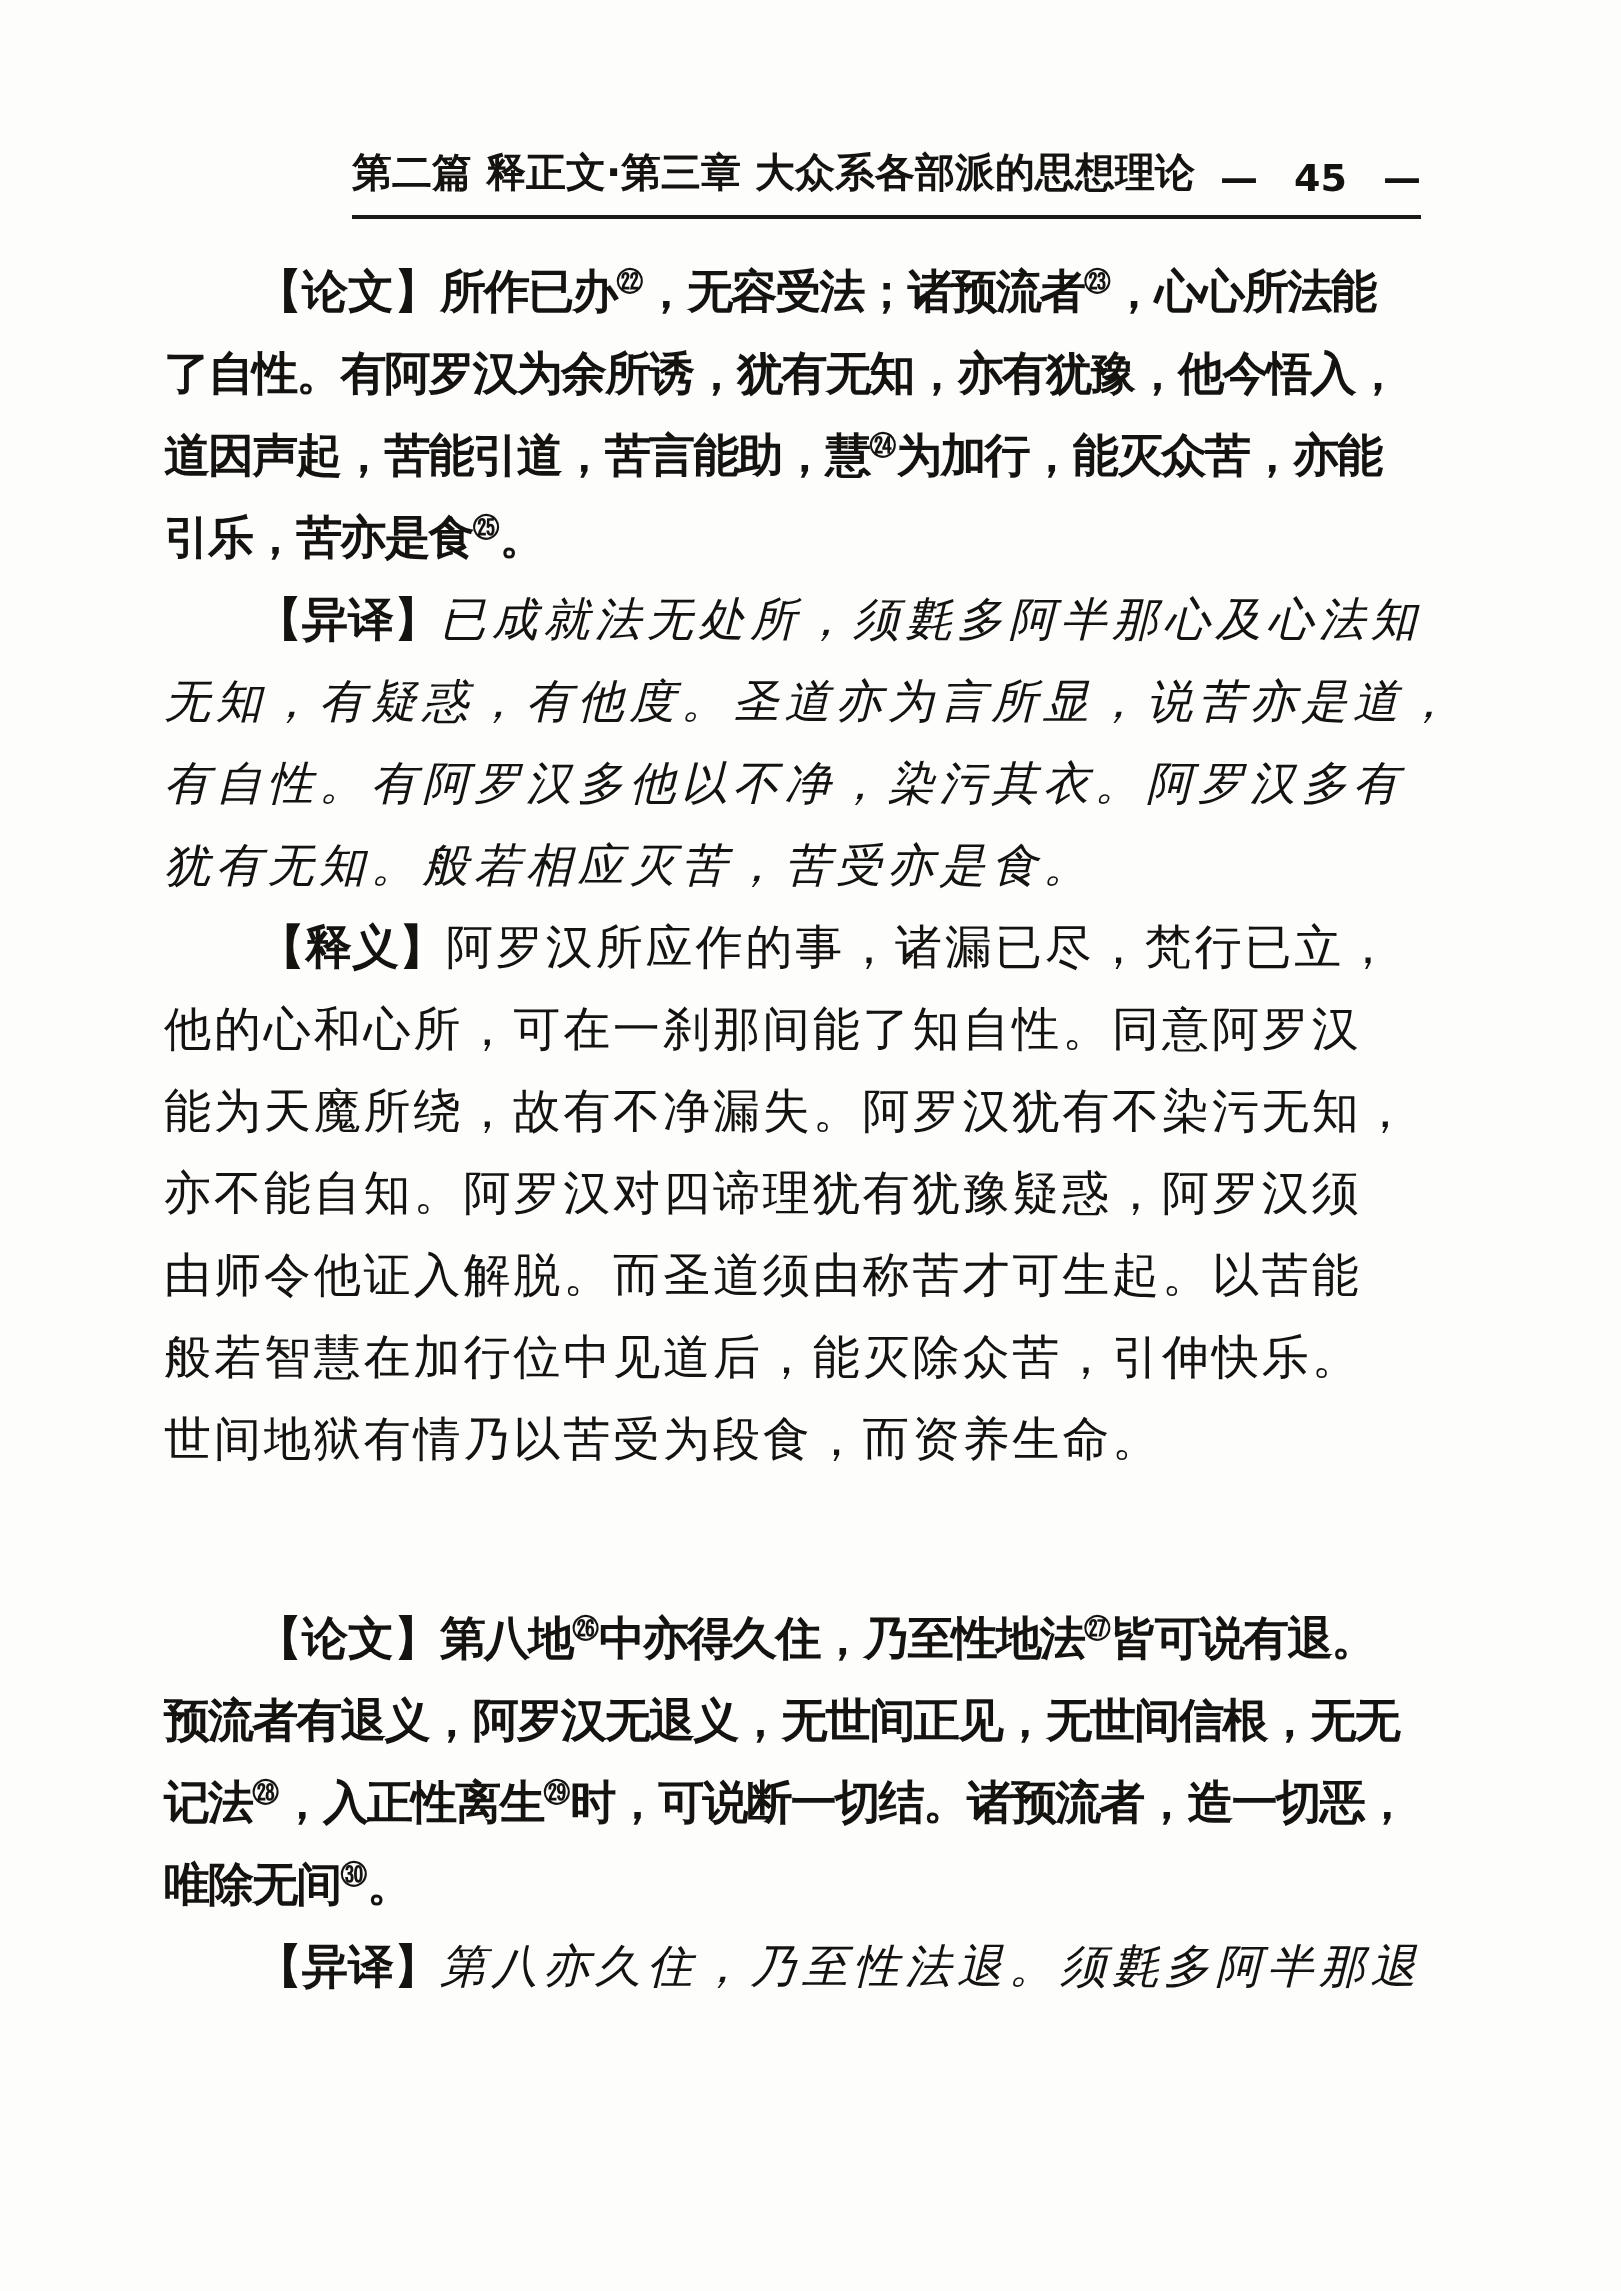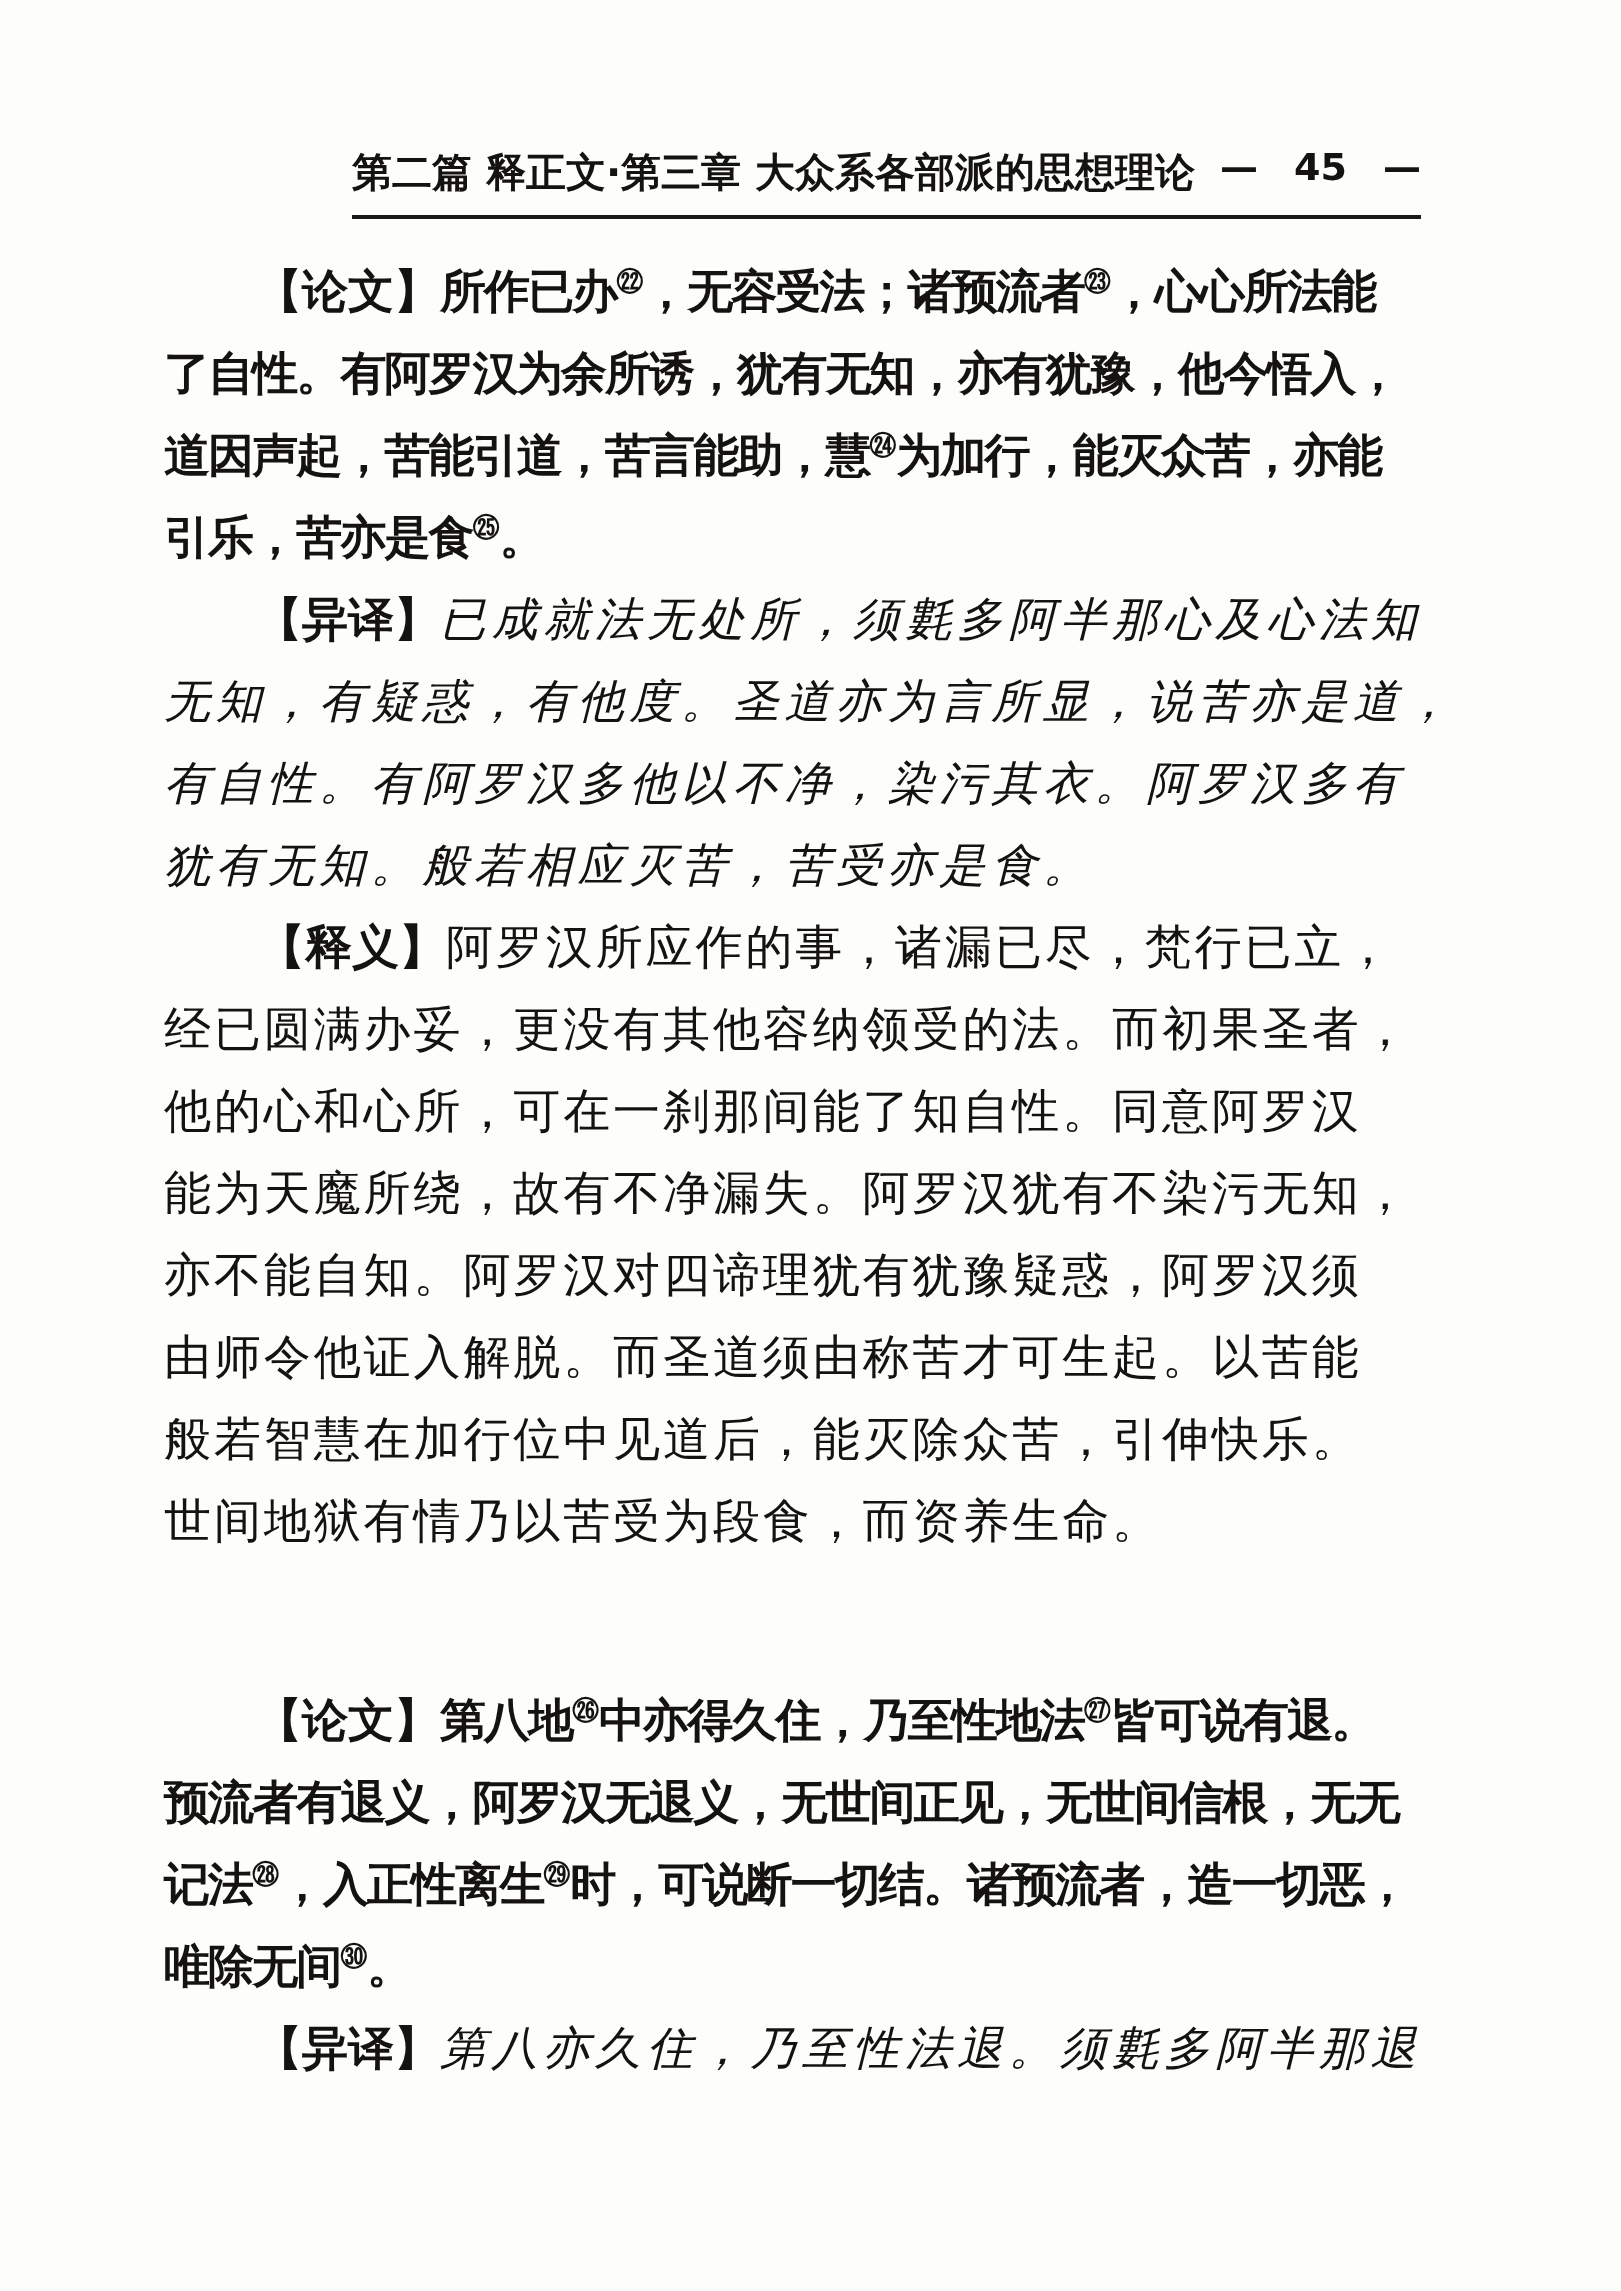--- a/index.html
+++ b/index.html
@@ -16,21 +16,21 @@
     overflow: hidden;
   }
   
   .header {
     position: absolute;
     left: 352px; top: 145px;
     width: 1069px;
     padding-bottom: 15.3px;
     border-bottom: 4.8px solid #1c1a17;
     display: flex;
-    align-items: flex-start;
+    align-items: flex-end;
     justify-content: space-between;
     font-family: "DejaVu Sans", "Liberation Sans", sans-serif;
     font-weight: bold;
     font-size: 40px;
     white-space: nowrap;
   }
   .header-pageno {
     display: flex;
     align-items: baseline;
     gap: 36px;
@@ -109,21 +109,20 @@
 
     <div class="para-yiyi">
       <div class="line first"><span class="label">【异译】</span>已成就法无处所，须氀多阿半那心及心法知</div>
       <div class="line">无知，有疑惑，有他度。圣道亦为言所显，说苦亦是道，</div>
       <div class="line">有自性。有阿罗汉多他以不净，染污其衣。阿罗汉多有</div>
       <div class="line">犹有无知。般若相应灭苦，苦受亦是食。</div>
     </div>
 
     <div class="para-shiyi">
       <div class="line first"><span class="label">【释义】</span>阿罗汉所应作的事，诸漏已尽，梵行已立，</div>
-      <div class="line">经已圆满办妥，更没有其他容纳领受的法。而初果圣者，</div>
       <div class="line">他的心和心所，可在一刹那间能了知自性。同意阿罗汉</div>
       <div class="line">能为天魔所绕，故有不净漏失。阿罗汉犹有不染污无知，</div>
       <div class="line">亦不能自知。阿罗汉对四谛理犹有犹豫疑惑，阿罗汉须</div>
       <div class="line">由师令他证入解脱。而圣道须由称苦才可生起。以苦能</div>
       <div class="line">般若智慧在加行位中见道后，能灭除众苦，引伸快乐。</div>
       <div class="line">世间地狱有情乃以苦受为段食，而资养生命。</div>
     </div>
 
     <div class="para-lunwen gap-before">
       <div class="line first"><span class="label">【论文】</span>第八地<sup>㉖</sup>中亦得久住，乃至性地法<sup>㉗</sup>皆可说有退。</div>

